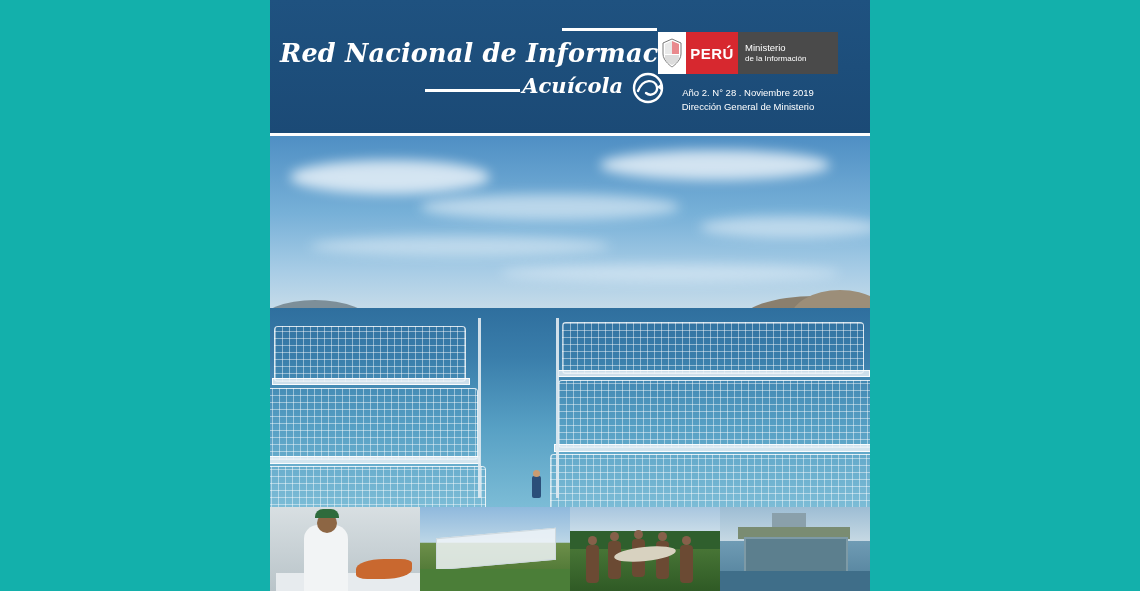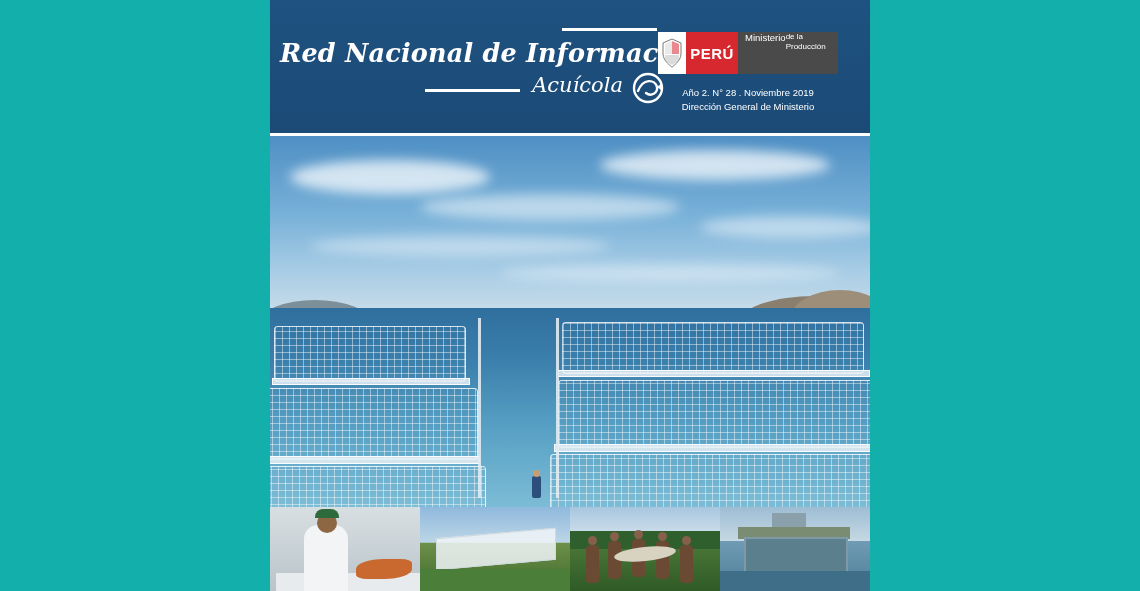--- a/index.html
+++ b/index.html
@@ -82,21 +82,21 @@
     height: 3px;
     background: #ffffff;
   }
 
   .title-sub {
     position: absolute;
     right: 42px;
     top: -4px;
     font-family: "DejaVu Serif", serif;
     font-style: italic;
-    font-weight: normal;
+    font-weight: bold;
     font-size: 21px;
     color: #ffffff;
   }
 
   .logo-swirl {
     position: absolute;
     right: 0px;
     top: -6px;
     width: 34px;
     height: 34px;
@@ -132,20 +132,21 @@
     align-items: center;
     justify-content: center;
     letter-spacing: 0.5px;
   }
 
   .ministry .minbox {
     flex: 1;
     background: #4a4a4a;
     color: #ffffff;
     display: flex;
+    flex-direction: column;
     justify-content: center;
     padding-left: 7px;
     line-height: 1.25;
   }
 
   .ministry .min1 { font-size: 9.5px; }
   .ministry .min2 { font-size: 8px; }
 
   .issue-info {
     position: absolute;
@@ -358,21 +359,21 @@
           <svg width="22" height="30" viewBox="0 0 22 30">
             <path d="M11 1 L20 5 V16 C20 23 11 29 11 29 C11 29 2 23 2 16 V5 Z" fill="#ffffff" stroke="#7a7a7a" stroke-width="1"></path>
             <path d="M11 3 L11 16 L4 16 V6 Z" fill="#e9e9e9"></path>
             <path d="M11 3 L18 6 V16 H11 Z" fill="#d7282f" opacity=".55"></path>
             <path d="M4 17 H18 V20 C18 24 11 27 11 27 C11 27 4 24 4 20 Z" fill="#dcdcdc"></path>
           </svg>
         </div>
         <div class="peru">PERÚ</div>
         <div class="minbox">
           <div class="min1">Ministerio</div>
-          <div class="min2">de la Producción</div>
+          <div class="min2">de la Información</div>
         </div>
       </div>
 
       <div class="issue-info">
         <div>Año 2. N° 28 . Noviembre 2019</div>
         <div>Dirección General de Ministerio</div>
       </div>
     </div>
 
     <div class="hero">

